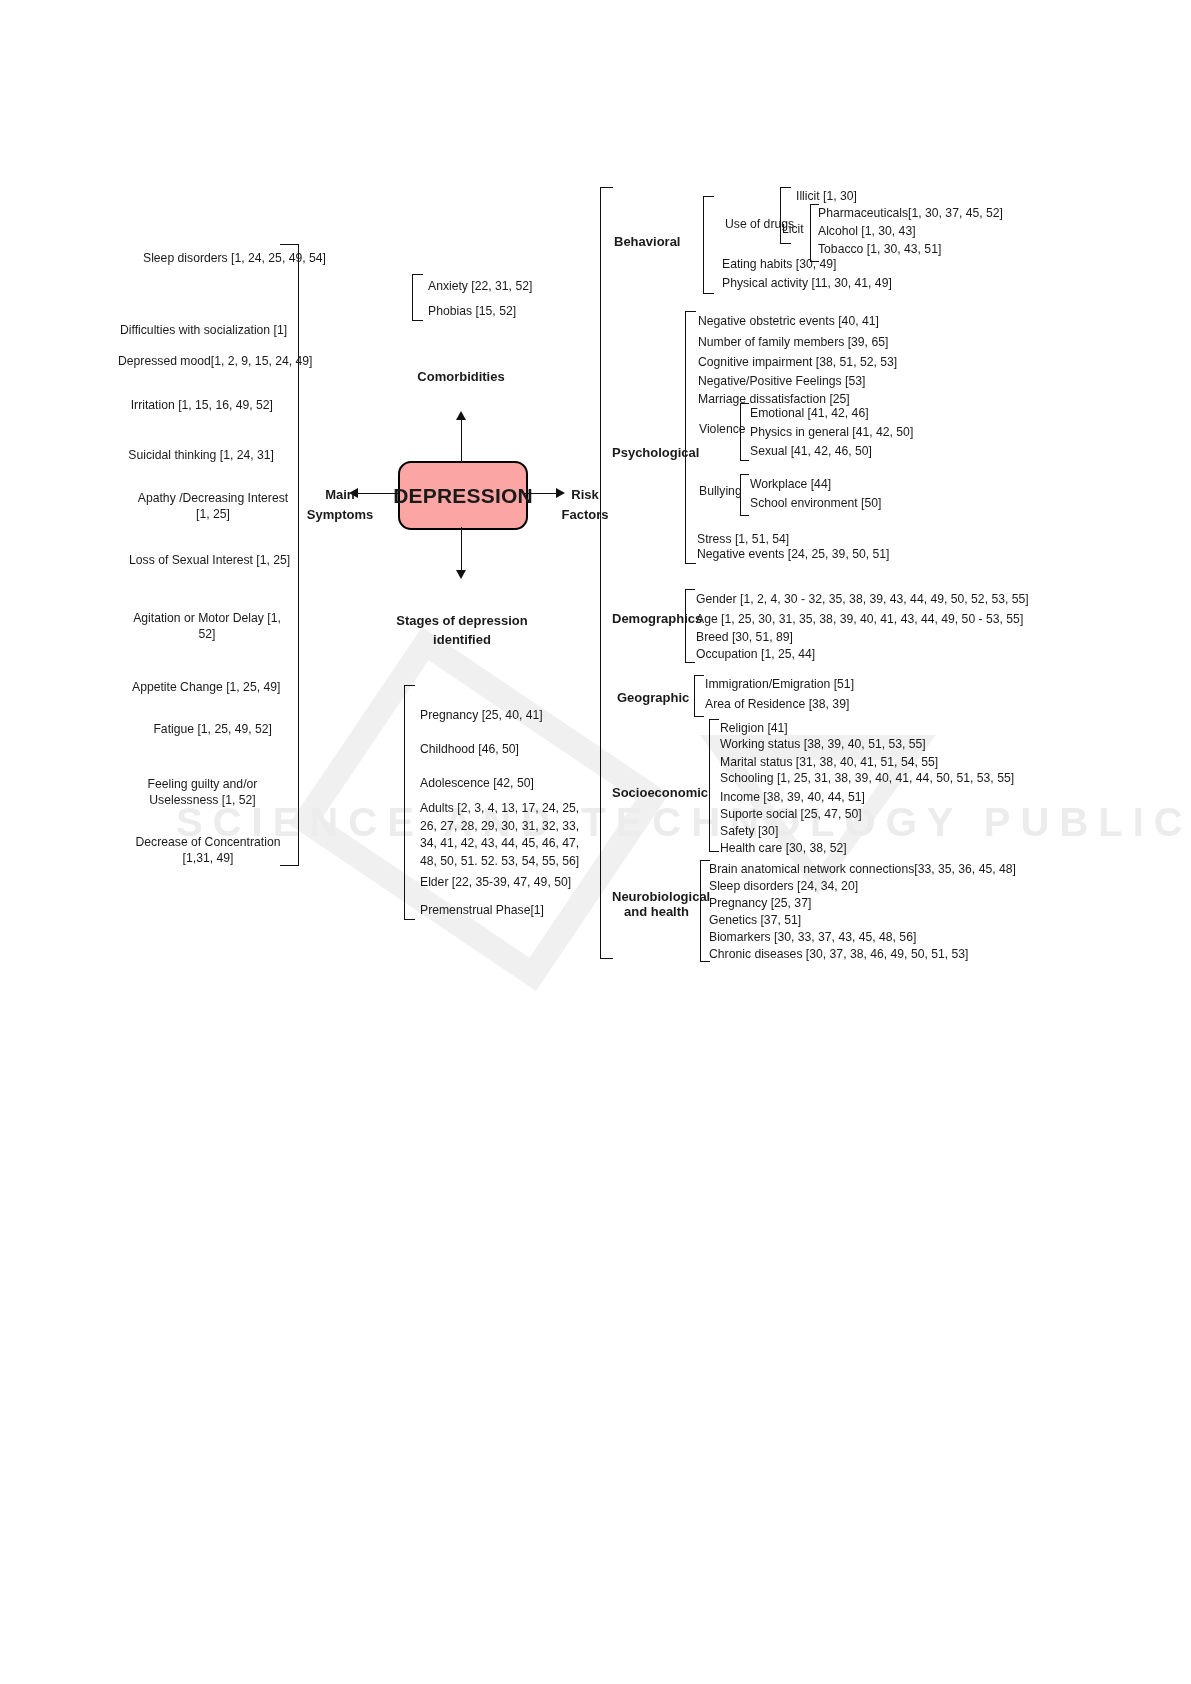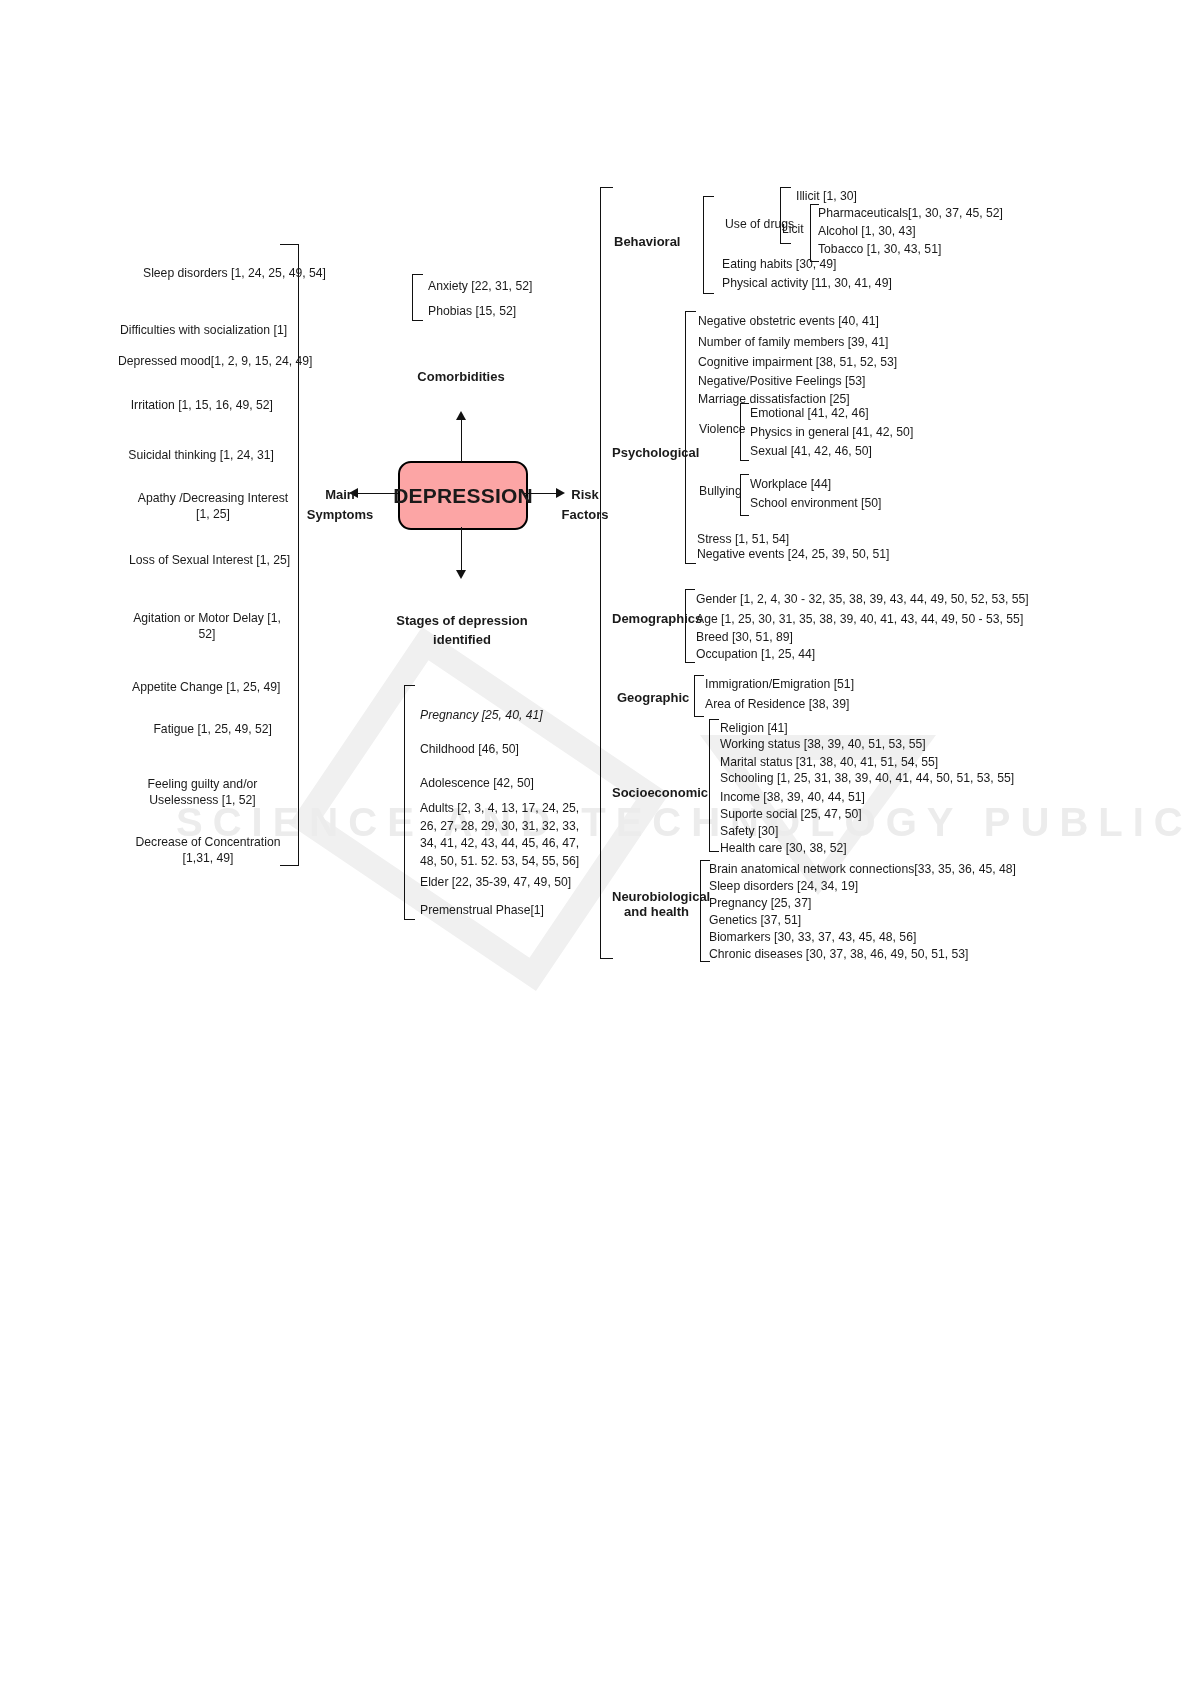--- a/index.html
+++ b/index.html
@@ -88,21 +88,21 @@
 <div class="ah ah-up" style="left:456px;top:411px;"></div>
 <div class="node lbl ctr" style="left:391px;top:368px;width:140px;">Comorbidities</div>
 
 <div class="ar-line ar-v" style="left:460.5px;top:527px;height:45px;"></div>
 <div class="ah ah-down" style="left:456px;top:570px;"></div>
 <div class="node lbl ctr" style="left:386px;top:612px;width:152px;">Stages of depression</div>
 <div class="node lbl ctr" style="left:386px;top:631px;width:152px;">identified</div>
 
 <div class="brk" style="left:280px;top:244px;width:18px;height:620px;border-left:none;border-right:1.7px solid #111;"></div>
 
-<div class="node" style="left:143px;top:250px;width:140px;text-align:right;margin-top:15px;">Sleep disorders  [1, 24, 25, 49, 54]</div>
+<div class="node" style="left:143px;top:250px;width:140px;text-align:right;">Sleep disorders  [1, 24, 25, 49, 54]</div>
 <div class="node" style="left:120px;top:302px;width:163px;text-align:right;margin-top:20px;">Difficulties with socialization [1]</div>
 <div class="node" style="left:118px;top:353px;width:165px;text-align:right;">Depressed mood[1, 2, 9, 15, 24, 49]</div>
 <div class="node" style="left:128px;top:397px;width:145px;text-align:right;">Irritation  [1, 15, 16, 49, 52]</div>
 <div class="node" style="left:124px;top:447px;width:150px;text-align:right;">Suicidal thinking [1, 24, 31]</div>
 <div class="node wrap ctr" style="left:133px;top:490px;width:160px;">Apathy /Decreasing Interest
 [1, 25]</div>
 <div class="node" style="left:129px;top:552px;width:145px;text-align:right;">Loss of Sexual Interest [1, 25]</div>
 <div class="node wrap ctr" style="left:132px;top:610px;width:150px;">Agitation or Motor Delay
 [1, 52]</div>
 <div class="node" style="left:132px;top:679px;width:142px;text-align:left;">Appetite Change  [1, 25, 49]</div>
@@ -110,21 +110,21 @@
 <div class="node wrap ctr" style="left:125px;top:764px;width:155px;margin-top:12px;">Feeling guilty and/or
 Uselessness [1, 52]</div>
 <div class="node wrap ctr" style="left:128px;top:834px;width:160px;">Decrease of Concentration
 [1,31, 49]</div>
 
 <div class="brk thin" style="left:412px;top:274px;width:10px;height:45px;"></div>
 <div class="node" style="left:428px;top:278px;">Anxiety  [22, 31, 52]</div>
 <div class="node" style="left:428px;top:303px;">Phobias  [15, 52]</div>
 
 <div class="brk thin" style="left:404px;top:685px;width:10px;height:233px;"></div>
-<div class="node" style="left:420px;top:707px;font-style:italic;">Pregnancy [25, 40, 41]</div>
+<div class="node" style="left:420px;top:707px;">Pregnancy [25, 40, 41]</div>
 <div class="node" style="left:420px;top:741px;">Childhood  [46, 50]</div>
 <div class="node" style="left:420px;top:775px;">Adolescence  [42, 50]</div>
 <div class="node wrap" style="left:420px;top:800px;width:172px;line-height:1.45;">Adults  [2, 3, 4, 13, 17, 24, 25, 26, 27, 28, 29, 30, 31, 32, 33, 34, 41, 42, 43, 44, 45, 46, 47, 48, 50, 51. 52. 53, 54, 55, 56]</div>
 <div class="node" style="left:420px;top:874px;">Elder  [22, 35-39, 47, 49, 50]</div>
 <div class="node" style="left:420px;top:902px;">Premenstrual Phase[1]</div>
 
 <div class="brk" style="left:600px;top:187px;width:12px;height:770px;"></div>
 
 <div class="node lbl" style="left:614px;top:233px;">Behavioral</div>
 <div class="brk thin" style="left:703px;top:196px;width:10px;height:96px;"></div>
@@ -138,21 +138,21 @@
 <div class="node" style="left:818px;top:223px;">Alcohol [1, 30, 43]</div>
 <div class="node" style="left:818px;top:241px;">Tobacco [1, 30, 43, 51]</div>
 
 <div class="node" style="left:722px;top:256px;">Eating habits [30, 49]</div>
 <div class="node" style="left:722px;top:275px;">Physical activity [11, 30, 41, 49]</div>
 
 <div class="node lbl" style="left:612px;top:444px;">Psychological</div>
 <div class="brk thin" style="left:685px;top:311px;width:10px;height:251px;"></div>
 
 <div class="node" style="left:698px;top:313px;">Negative obstetric events [40, 41]</div>
-<div class="node" style="left:698px;top:334px;">Number of family members  [39, 41]</div>
+<div class="node" style="left:698px;top:334px;">Number of family members  [39, 65]</div>
 <div class="node" style="left:698px;top:354px;">Cognitive impairment [38, 51, 52, 53]</div>
 <div class="node" style="left:698px;top:373px;">Negative/Positive Feelings  [53]</div>
 <div class="node" style="left:698px;top:391px;">Marriage dissatisfaction  [25]</div>
 
 <div class="node" style="left:699px;top:421px;">Violence</div>
 <div class="brk thin" style="left:740px;top:403px;width:8px;height:56px;"></div>
 <div class="node" style="left:750px;top:405px;">Emotional [41, 42, 46]</div>
 <div class="node" style="left:750px;top:424px;">Physics in general [41, 42, 50]</div>
 <div class="node" style="left:750px;top:443px;">Sexual [41, 42, 46, 50]</div>
 
@@ -184,17 +184,17 @@
 <div class="node" style="left:720px;top:770px;">Schooling  [1, 25, 31, 38, 39, 40, 41, 44, 50, 51, 53, 55]</div>
 <div class="node" style="left:720px;top:789px;">Income [38, 39, 40, 44, 51]</div>
 <div class="node" style="left:720px;top:806px;">Suporte social [25, 47, 50]</div>
 <div class="node" style="left:720px;top:823px;">Safety  [30]</div>
 <div class="node" style="left:720px;top:840px;">Health care [30, 38, 52]</div>
 
 <div class="node lbl" style="left:612px;top:888px;">Neurobiological</div>
 <div class="node lbl" style="left:624px;top:903px;">and health</div>
 <div class="brk thin" style="left:700px;top:860px;width:9px;height:100px;"></div>
 <div class="node" style="left:709px;top:861px;">Brain anatomical network connections[33, 35, 36, 45, 48]</div>
-<div class="node" style="left:709px;top:878px;">Sleep disorders [24, 34, 19]</div>
+<div class="node" style="left:709px;top:878px;">Sleep disorders [24, 34, 20]</div>
 <div class="node" style="left:709px;top:895px;">Pregnancy  [25, 37]</div>
 <div class="node" style="left:709px;top:912px;">Genetics [37, 51]</div>
 <div class="node" style="left:709px;top:929px;">Biomarkers [30, 33, 37, 43, 45, 48, 56]</div>
 <div class="node" style="left:709px;top:946px;">Chronic diseases  [30, 37, 38, 46, 49, 50, 51, 53]</div>
 
 </body></html>

